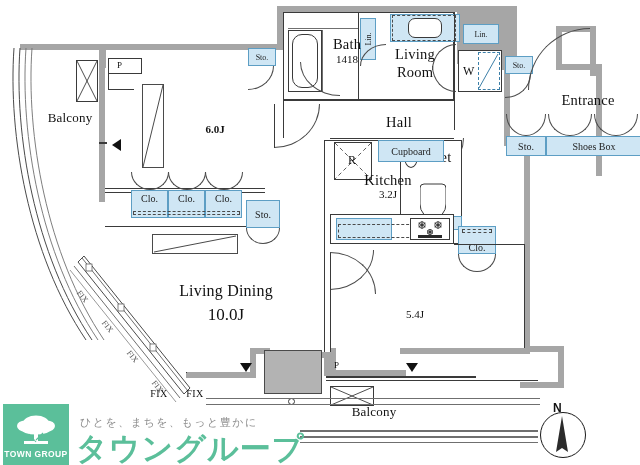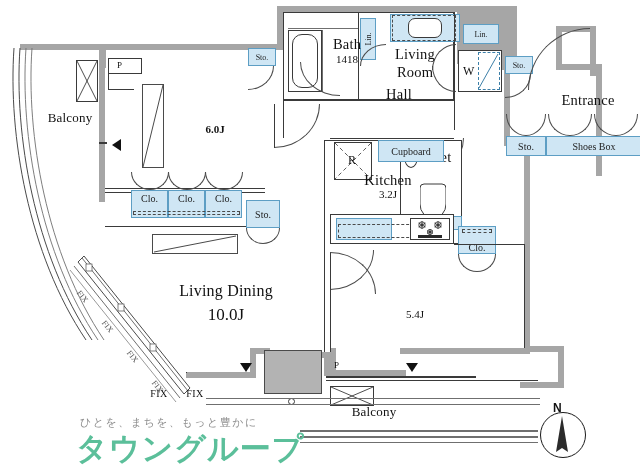--- a/index.html
+++ b/index.html
@@ -198,21 +198,21 @@
   <div class="blue" style="left:248px;top:48px;width:28px;height:18px;">
     <span class="bluelbl tiny">Sto.</span>
   </div>
   <div class="swing sw-tr" style="left:248px;top:66px;width:26px;height:24px;"></div>
 
   <div class="line" style="left:283px;top:100px;width:171px;height:1px;"></div>
   <div class="line" style="left:283px;top:100px;width:1px;height:38px;"></div>
   <div class="line" style="left:454px;top:12px;width:1px;height:118px;"></div>
   <div class="line" style="left:330px;top:138px;width:124px;height:1px;"></div>
 
-  <span class="lbl rname c" style="left:399px;top:86px;text-align:center;">Hall</span>
+  <span class="lbl rname c" style="left:399px;top:114px;text-align:center;">Hall</span>
 
   <div class="swing sw-tr" style="left:274px;top:104px;width:46px;height:44px;"></div>
   <div class="line" style="left:274px;top:104px;width:1px;height:44px;"></div>
 
   <div class="swing sw-tr" style="left:420px;top:138px;width:44px;height:40px;"></div>
 
   <div class="room" style="left:400px;top:140px;width:62px;height:104px;"></div>
   <div class="oval" style="left:404px;top:146px;width:14px;height:22px;"></div>
 
   <div style="position:absolute;left:420px;top:182px;width:26px;height:34px;">
@@ -393,16 +393,35 @@
   <div id="compass">
     <div class="ring"></div>
     <div style="position:absolute;left:0;top:0;width:52px;height:52px;">
       <svg width="52" height="52" viewBox="0 0 52 52">
         <polygon points="26,8 32,44 26,40 20,44" fill="#2b2b2b"></polygon>
       </svg>
     </div>
     <span class="nlabel">N</span>
   </div>
 
+  <div id="logo">
+    <div class="tree">
+      <svg width="42" height="34" viewBox="0 0 42 34">
+        <g fill="#ffffff">
+          <ellipse cx="21" cy="11" rx="13" ry="7.5"></ellipse>
+          <ellipse cx="10" cy="14" rx="8" ry="5.5"></ellipse>
+          <ellipse cx="32" cy="14" rx="8" ry="5.5"></ellipse>
+          <ellipse cx="21" cy="17" rx="15" ry="5.5"></ellipse>
+          <rect x="19" y="17" width="4" height="13"></rect>
+          <rect x="9" y="29" width="24" height="3"></rect>
+        </g>
+        <g stroke="#5bbf9a" stroke-width="1.1" fill="none">
+          <path d="M21,30 L14,22"></path>
+            <path d="M21,28 L28,21"></path>
+        </g>
+      </svg>
+    </div>
+    <div class="tg">TOWN GROUP</div>
+  </div>
   <div id="tagline">ひとを、まちを、もっと豊かに</div>
   <div id="brand">タウングループ</div>
 
 </div>
 
 </body></html>

